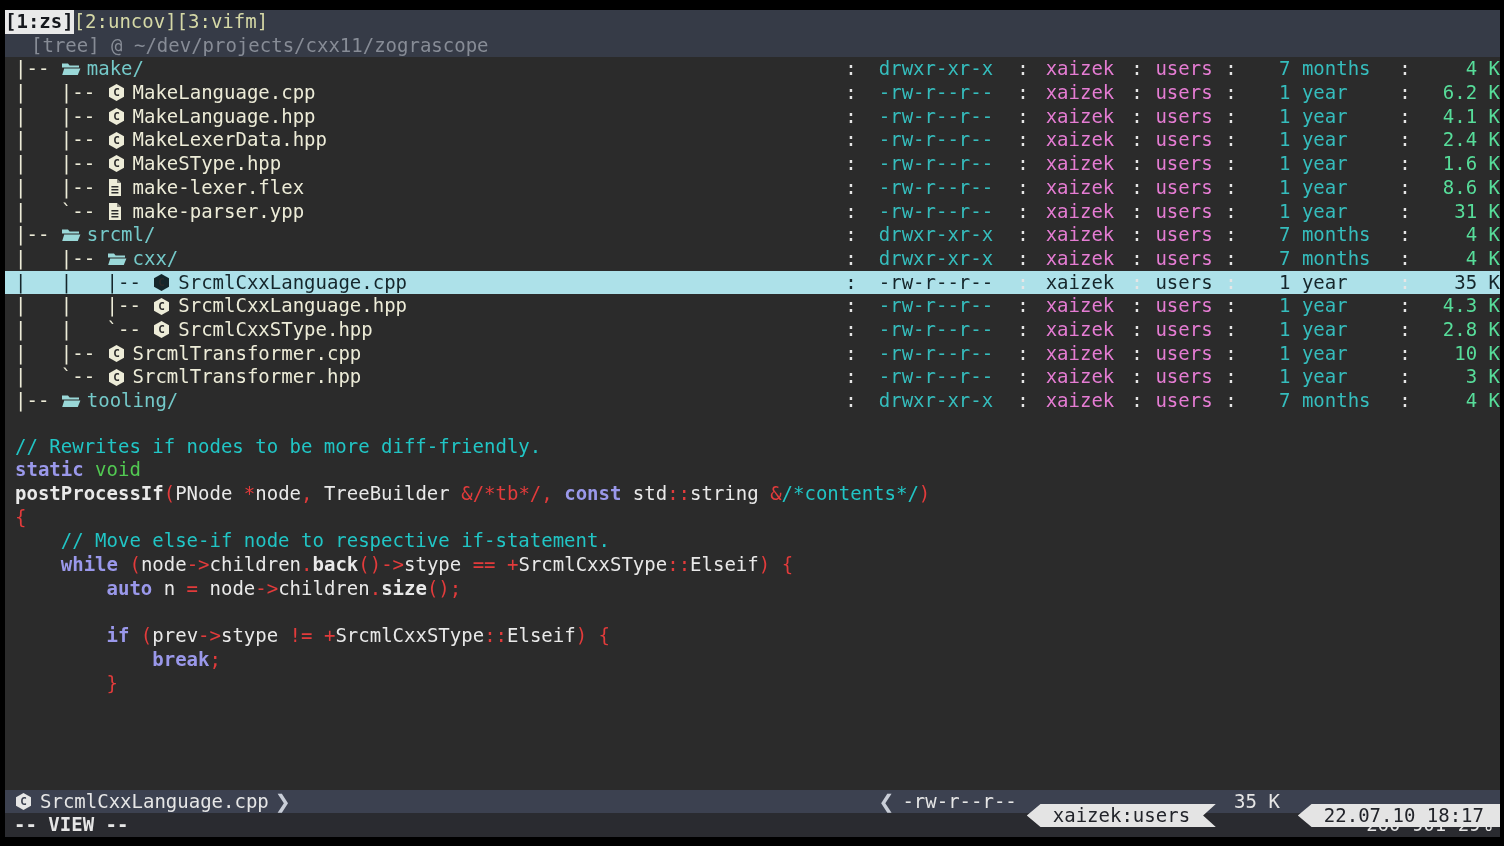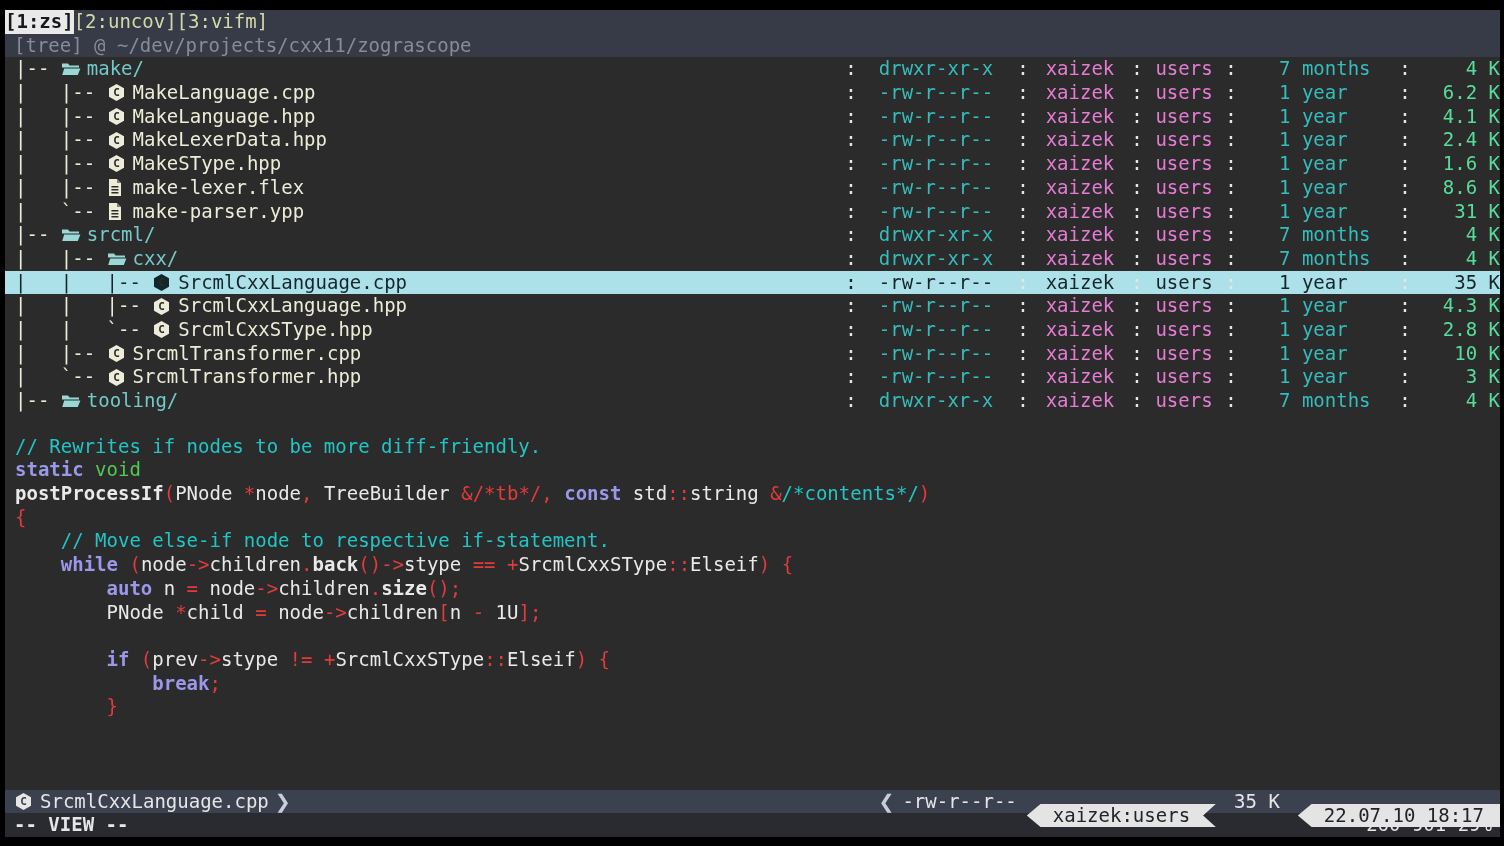--- a/index.html
+++ b/index.html
@@ -20,21 +20,21 @@
     --pl-bg:#e4e4e4; --pl-fg:#22242a; --chev:#c9ced8;
   }
   .inner { position:absolute; top:10px; left:5px; right:4px; bottom:9px;
            background:var(--bg-main); display:flex; flex-direction:column; }
 
   
   .tmux-bar { height:var(--rh); background:var(--bg-topbar); color:var(--tab-fg);
               display:flex; align-items:center; white-space:pre; }
   .tmux-tab.active { background:var(--tab-active-bg); color:var(--tab-active-fg); font-weight:bold; }
   .title-line { height:var(--rh); background:var(--bg-topbar); color:var(--gray-title);
-                white-space:pre; padding-left:9px; }
+                white-space:pre; padding-left:26px; }
 
   
   .file-list { background:var(--bg-main); }
   .frow { height:var(--rh); display:flex; align-items:center; white-space:pre; color:var(--cream); }
   .frow.selected { background:var(--sel-bg); color:var(--sel-fg); }
   .frow.selected .fname, .frow.selected .c-perms, .frow.selected .c-owner,
   .frow.selected .c-group, .frow.selected .c-age, .frow.selected .c-size,
   .frow.selected .c-sep, .frow.selected .ficon { color:var(--sel-fg) !important; }
   .fname-area { flex:1; display:flex; align-items:center; white-space:pre; overflow:hidden; padding-left:10px; }
   .ficon { display:inline-flex; width:26px; justify-content:flex-start; align-items:center; }
@@ -157,21 +157,20 @@
 
 
     <div class="code-area" id="code-area">
         <div class="cline"><span class="cm">// Rewrites if nodes to be more diff-friendly.</span></div>
         <div class="cline"><span class="kw">static</span><span class="tx"> </span><span class="ty">void</span></div>
         <div class="cline"><span class="fn">postProcessIf</span><span class="op">(</span><span class="tx">PNode </span><span class="op">*</span><span class="tx">node</span><span class="op">,</span><span class="tx"> TreeBuilder </span><span class="op">&amp;/*tb*/</span><span class="op">,</span><span class="tx"> </span><span class="kw">const</span><span class="tx"> std</span><span class="op">::</span><span class="tx">string </span><span class="op">&amp;</span><span class="cm">/*contents*/</span><span class="op">)</span></div>
         <div class="cline"><span class="op">{</span></div>
         <div class="cline"><span class="tx">    </span><span class="cm">// Move else-if node to respective if-statement.</span></div>
         <div class="cline"><span class="tx">    </span><span class="kw">while</span><span class="tx"> </span><span class="op">(</span><span class="tx">node</span><span class="op">-&gt;</span><span class="tx">children</span><span class="op">.</span><span class="fn">back</span><span class="op">()-&gt;</span><span class="tx">stype </span><span class="op">==</span><span class="tx"> </span><span class="op">+</span><span class="tx">SrcmlCxxSType</span><span class="op">::</span><span class="tx">Elseif</span><span class="op">)</span><span class="tx"> </span><span class="op">{</span></div>
         <div class="cline"><span class="tx">        </span><span class="kw">auto</span><span class="tx"> n </span><span class="op">=</span><span class="tx"> node</span><span class="op">-&gt;</span><span class="tx">children</span><span class="op">.</span><span class="fn">size</span><span class="op">();</span></div>
-        <div class="cline"><span class="tx">        PNode </span><span class="op">*</span><span class="tx">child </span><span class="op">=</span><span class="tx"> node</span><span class="op">-&gt;</span><span class="tx">children</span><span class="op">[</span><span class="tx">n </span><span class="op">-</span><span class="tx"> 1U</span><span class="op">];</span></div>
         <div class="cline">&nbsp;</div>
         <div class="cline"><span class="tx">        </span><span class="kw">if</span><span class="tx"> </span><span class="op">(</span><span class="tx">prev</span><span class="op">-&gt;</span><span class="tx">stype </span><span class="op">!=</span><span class="tx"> </span><span class="op">+</span><span class="tx">SrcmlCxxSType</span><span class="op">::</span><span class="tx">Elseif</span><span class="op">)</span><span class="tx"> </span><span class="op">{</span></div>
         <div class="cline"><span class="tx">            </span><span class="kw">break</span><span class="op">;</span></div>
         <div class="cline"><span class="tx">        </span><span class="op">}</span></div>
       </div>
 
     <div class="status-bar">
       <div class="sb-left">
         <span class="ficon i-cpp-sb" id="sb-file-icon"><svg width="19" height="19" viewBox="0 0 19 19">
               <polygon points="9.5,1 17,5.2 17,13.8 9.5,18 2,13.8 2,5.2" fill="currentColor"></polygon>

